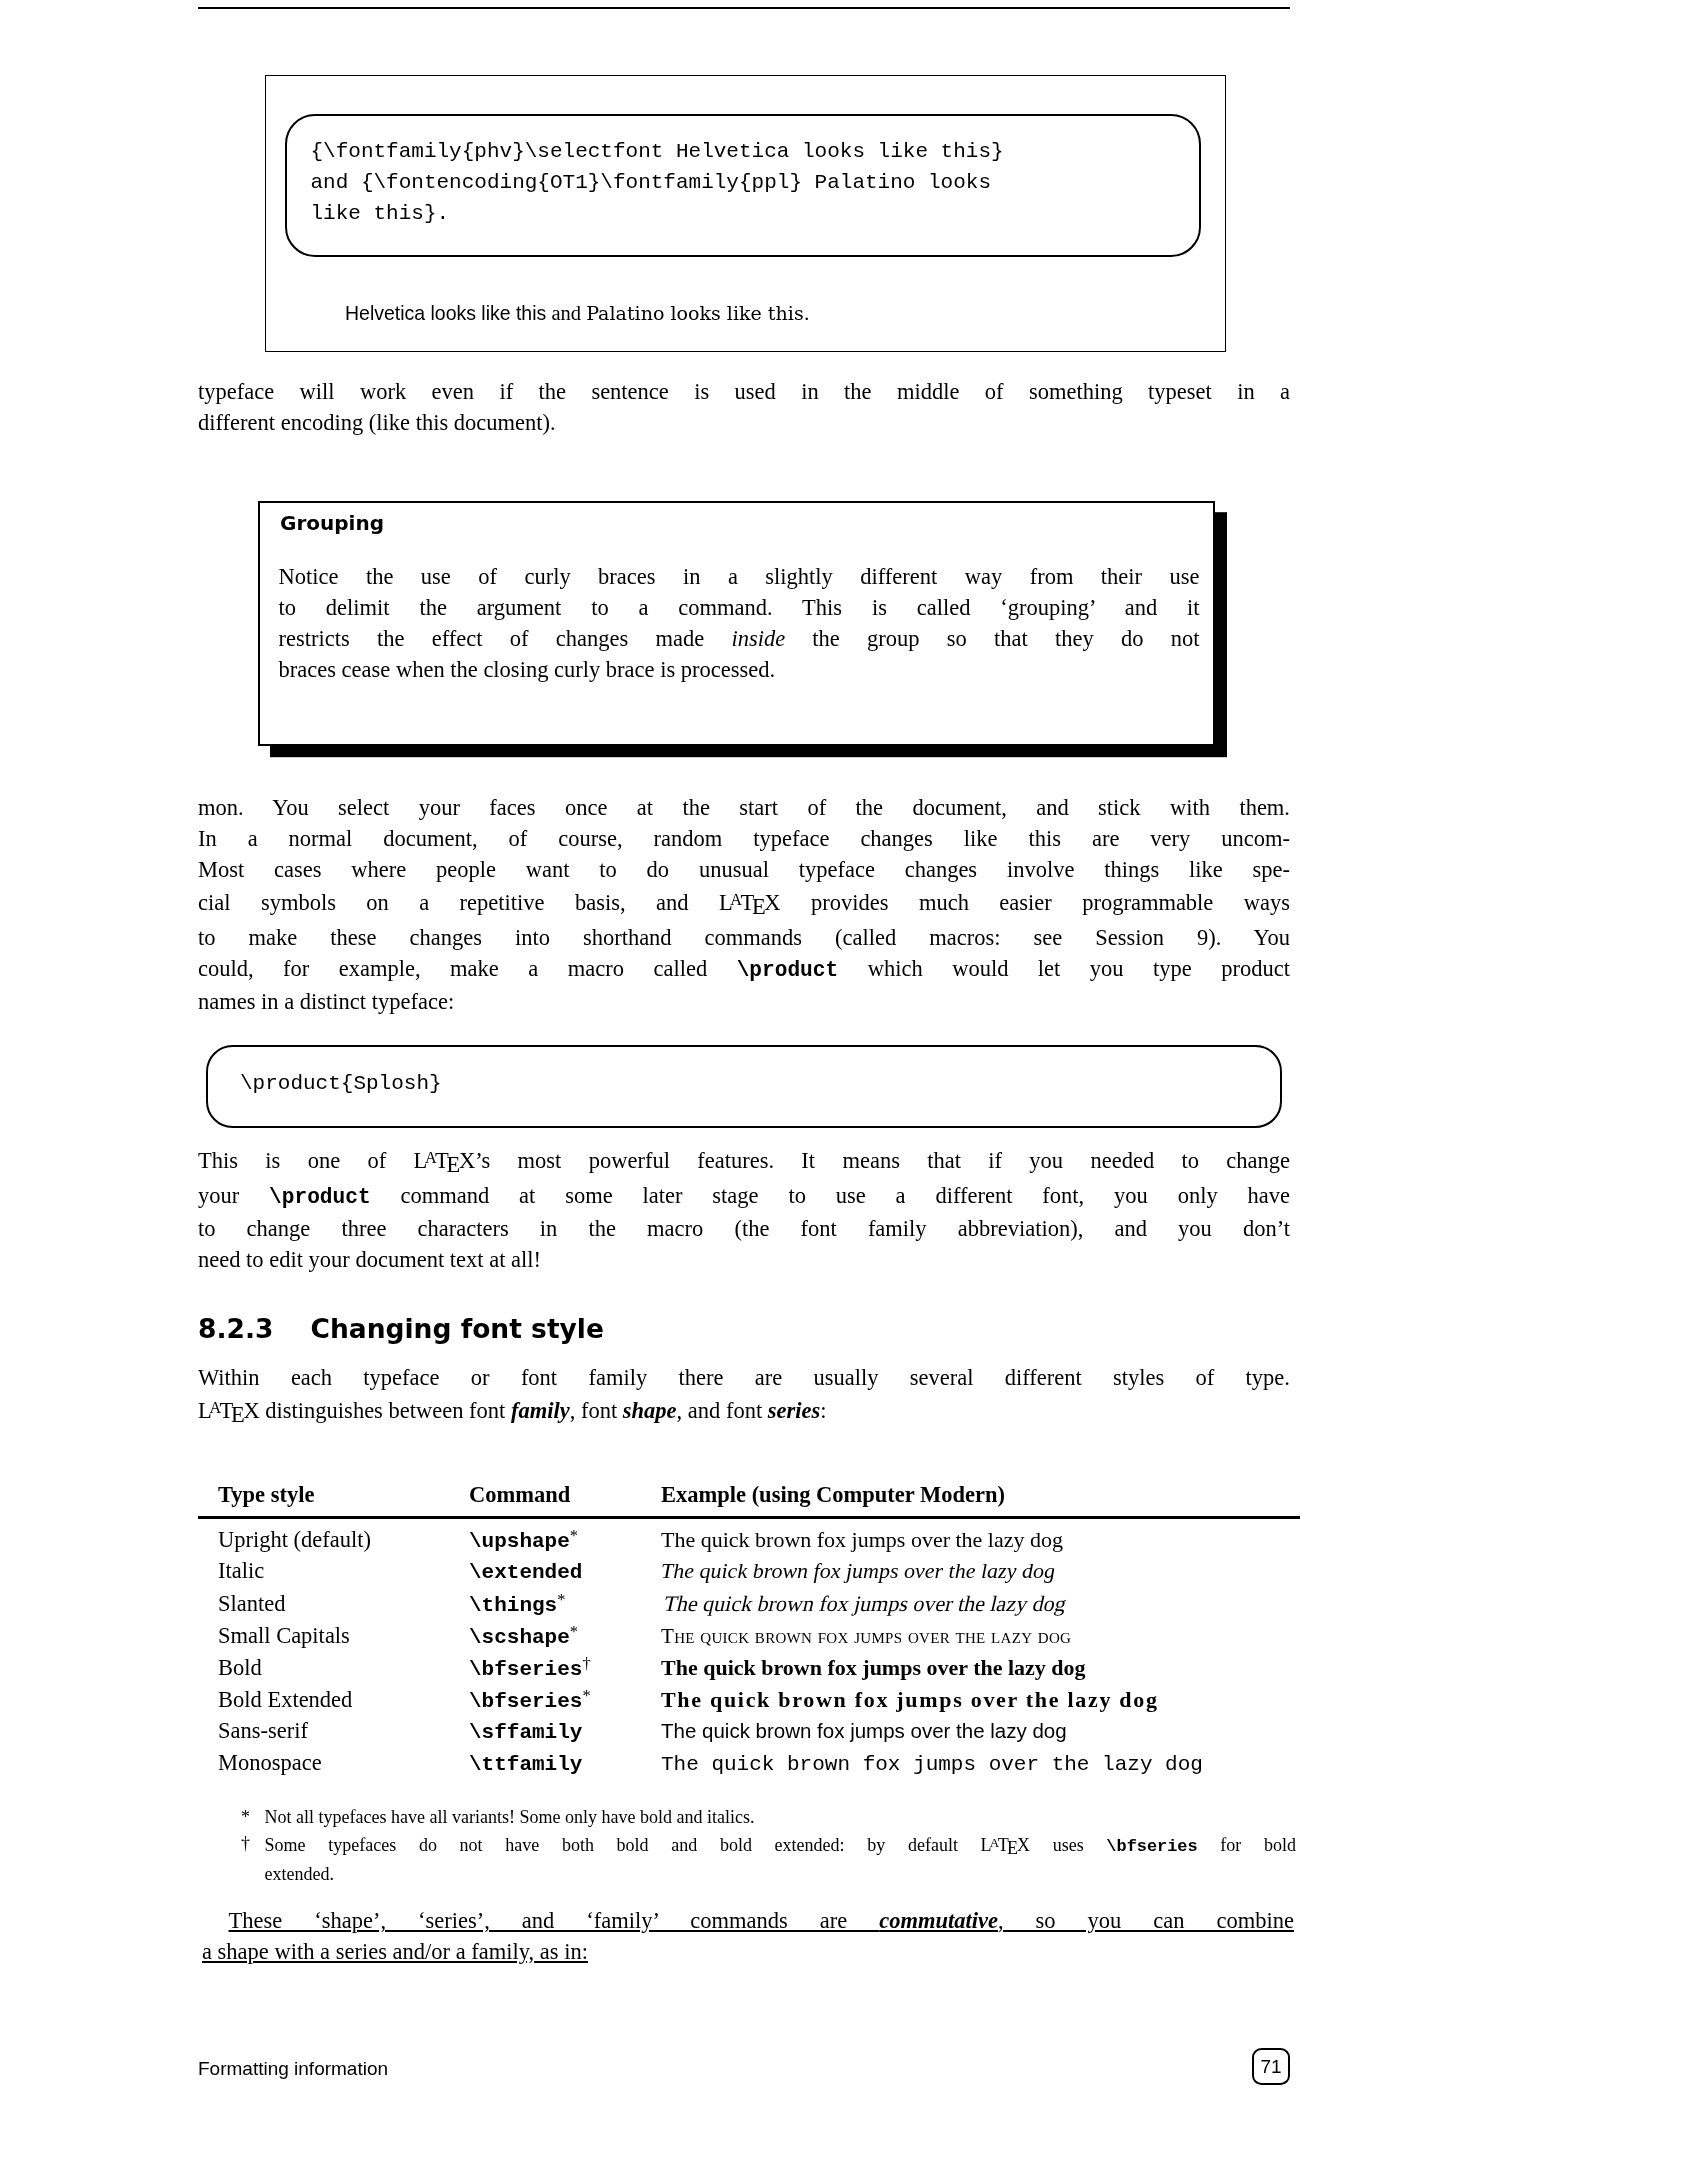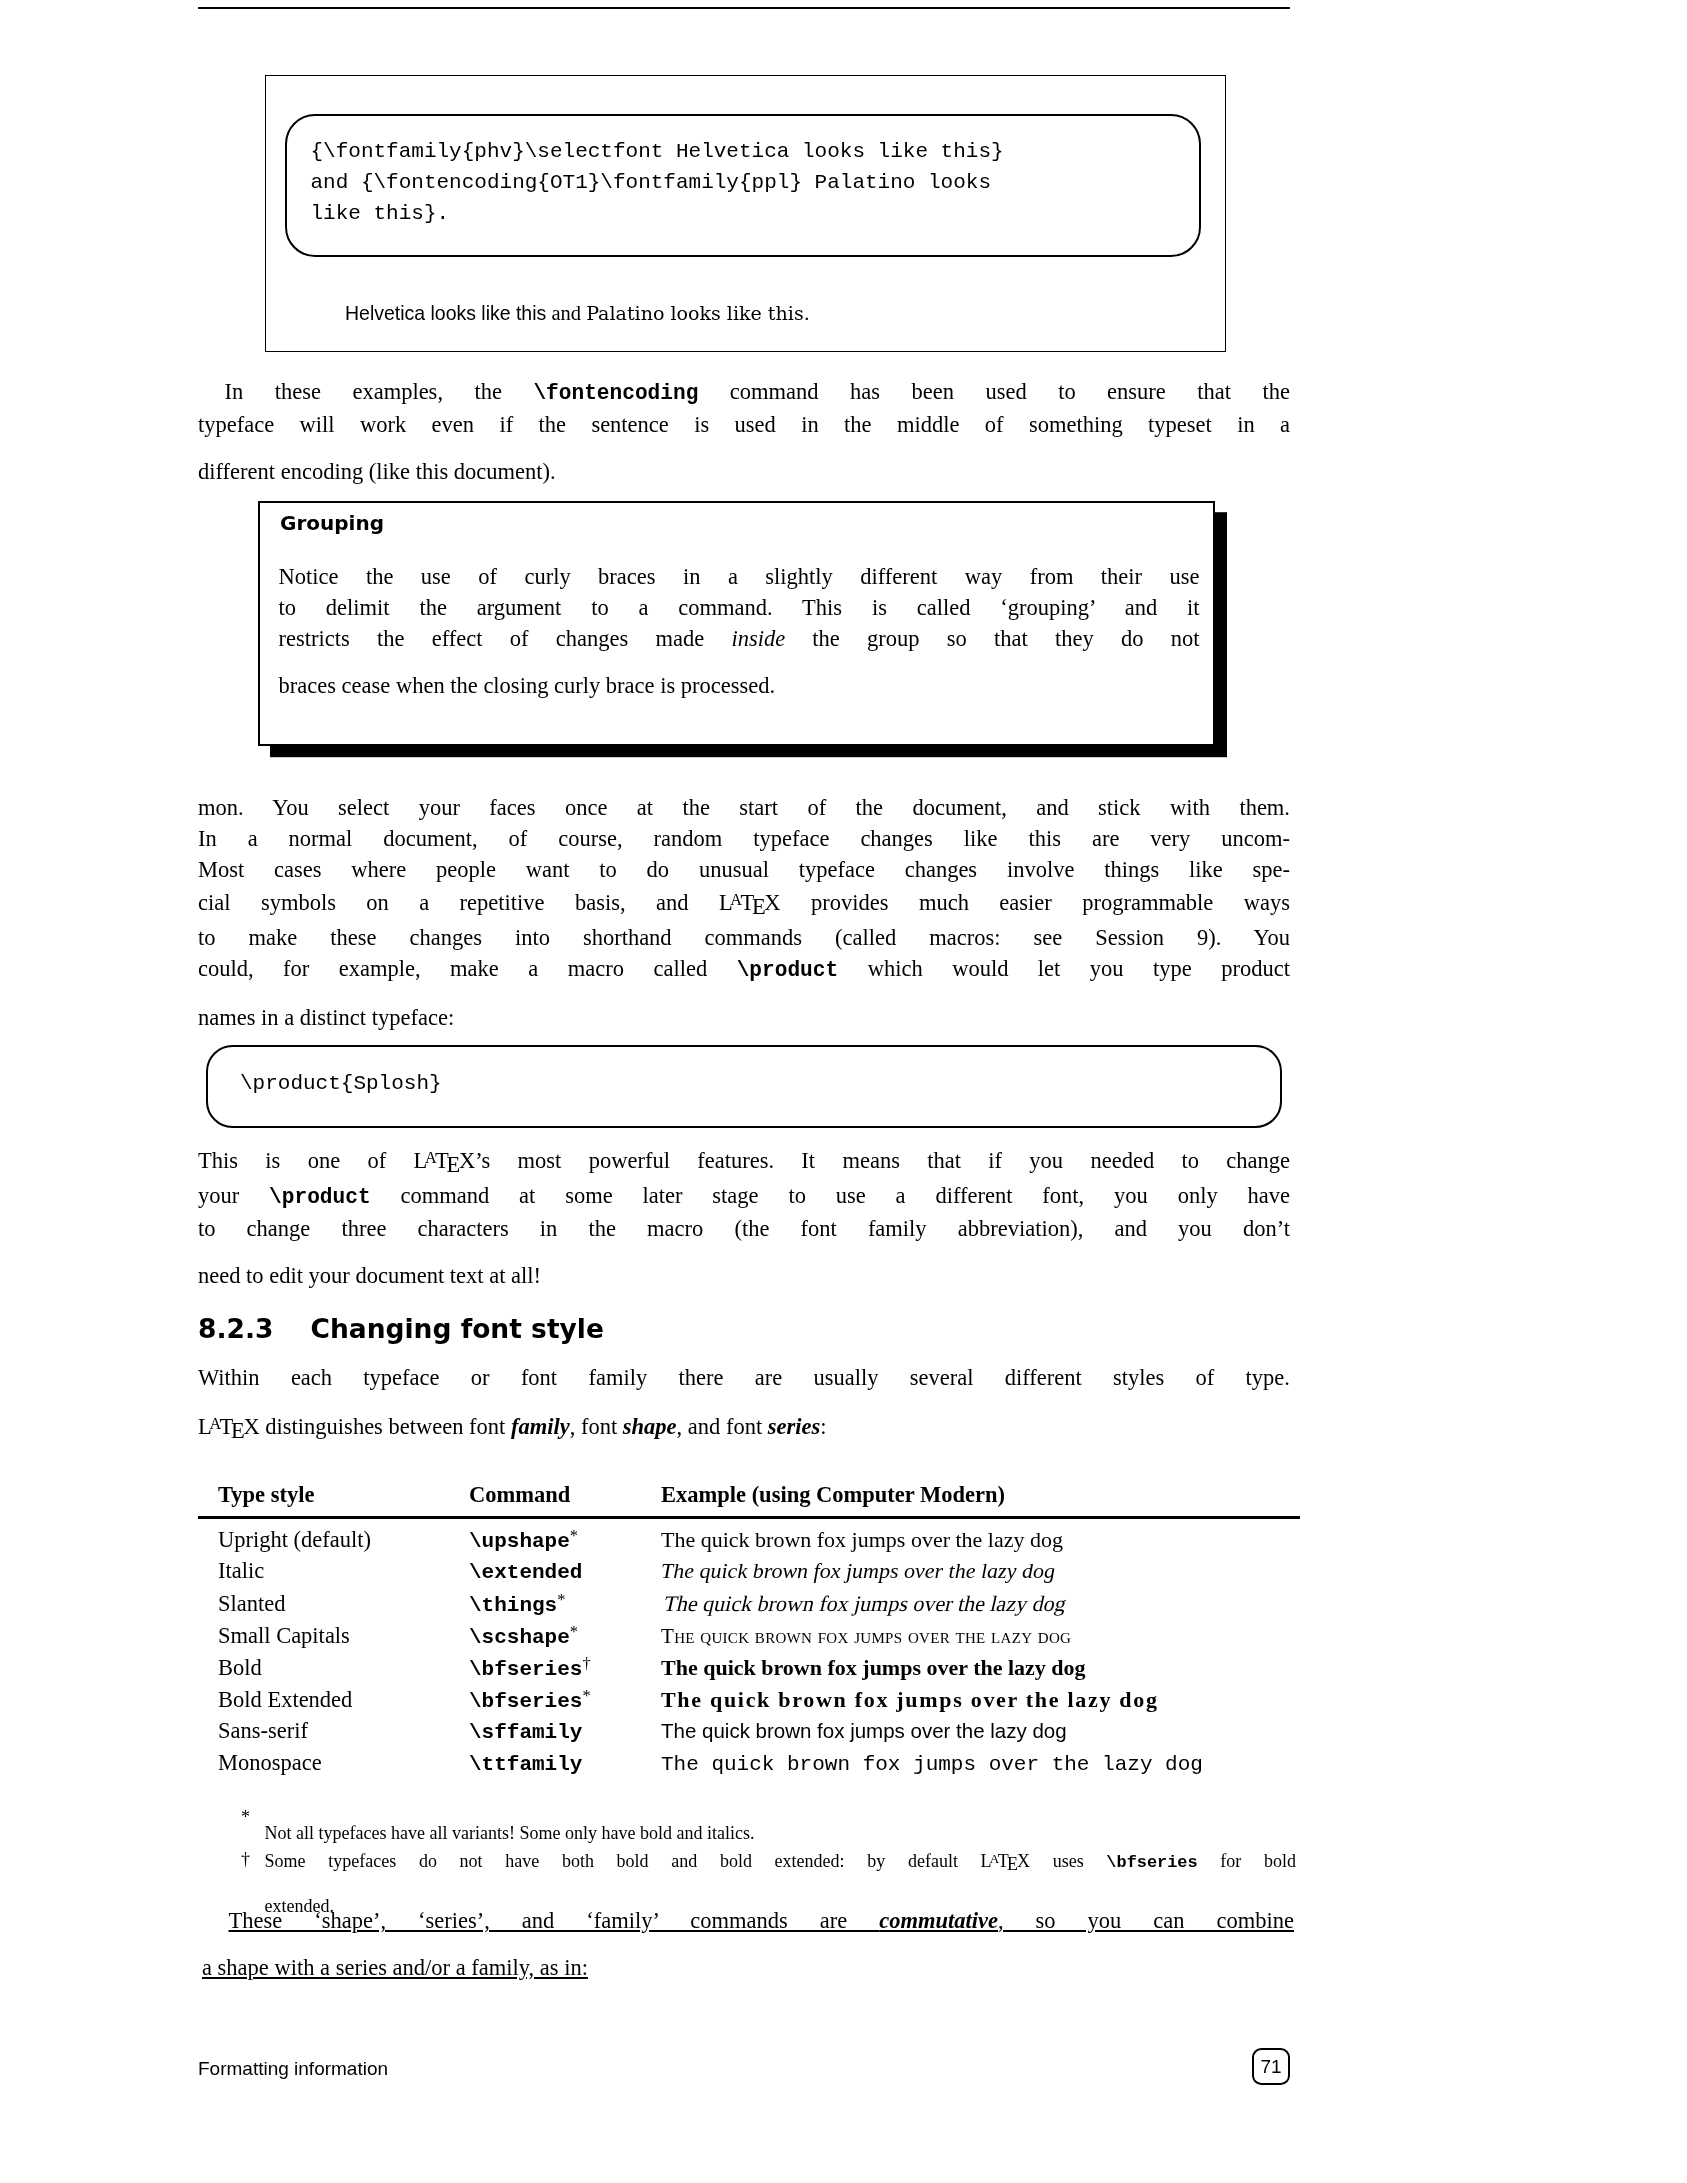--- a/index.html
+++ b/index.html
@@ -13,21 +13,21 @@
   
   #figure-box{left:265px;top:75px;width:961px;height:277px;border:1.3px solid #000;box-sizing:border-box;}
   #code-box1{position:absolute;left:18.5px;top:38px;width:916px;height:143px;border:2px solid #000;
              border-radius:30px;box-sizing:border-box;padding:20px 0 0 24px;}
   .code-line{font-family:"Liberation Mono",monospace;font-size:21px;line-height:31px;white-space:pre;}
   #figure-output{position:absolute;left:79px;top:226px;font-size:20.5px;white-space:nowrap;}
 
   
   .para{position:absolute;width:1092px;font-size:22.5px;line-height:31px;}
   .jline{text-align:justify;text-align-last:justify;}
-  .lline{text-align:left;margin-top:16px;}
+  .lline{text-align:left;}
   .findent{text-indent:26.5px;}
   #para1{left:198px;top:376px;}
   #para2{left:198px;top:792px;}
   #para3{left:198px;top:1143px;}
   #para4{left:198px;top:1362px;}
   #para5{left:202px;top:1905px;text-decoration:underline;}
 
   
   #grouping-box{left:258px;top:501px;width:957px;height:245px;border:2px solid #000;
                 box-shadow:12px 11.2px 0 #000;box-sizing:border-box;}
@@ -95,21 +95,20 @@
   <div id="figure-box" class="abs">
     <div id="code-box1">
         <div class="code-line">{\fontfamily{phv}\selectfont Helvetica looks like this}</div>
         <div class="code-line">and {\fontencoding{OT1}\fontfamily{ppl} Palatino looks</div>
         <div class="code-line">like this}.</div>
       </div>
     <div id="figure-output"><span class="seg-sans">Helvetica looks like this</span><span> and </span><span class="seg-pal">Palatino looks like this.</span></div>
   </div>
 
   <div id="para1" class="para">
-      <div class="jline findent"><span>In these examples, the </span><span class="seg-mono">\fontencoding</span><span> command has been used to ensure that the</span></div>
       <div class="jline"><span>typeface will work even if the sentence is used in the middle of something typeset in a</span></div>
       <div class="lline"><span>different encoding (like this document).</span></div>
     </div>
 
   <div id="grouping-box" class="abs">
     <div id="grouping-title">Grouping</div>
     <div id="grouping-body">
         <div class="jline"><span>Notice the use of curly braces in a slightly different way from their use</span></div>
         <div class="jline"><span>to delimit the argument to a command. This is called ‘grouping’ and it</span></div>
         <div class="jline"><span>restricts the effect of changes made </span><span class="seg-it">inside</span><span> the group so that they do not</span></div>

